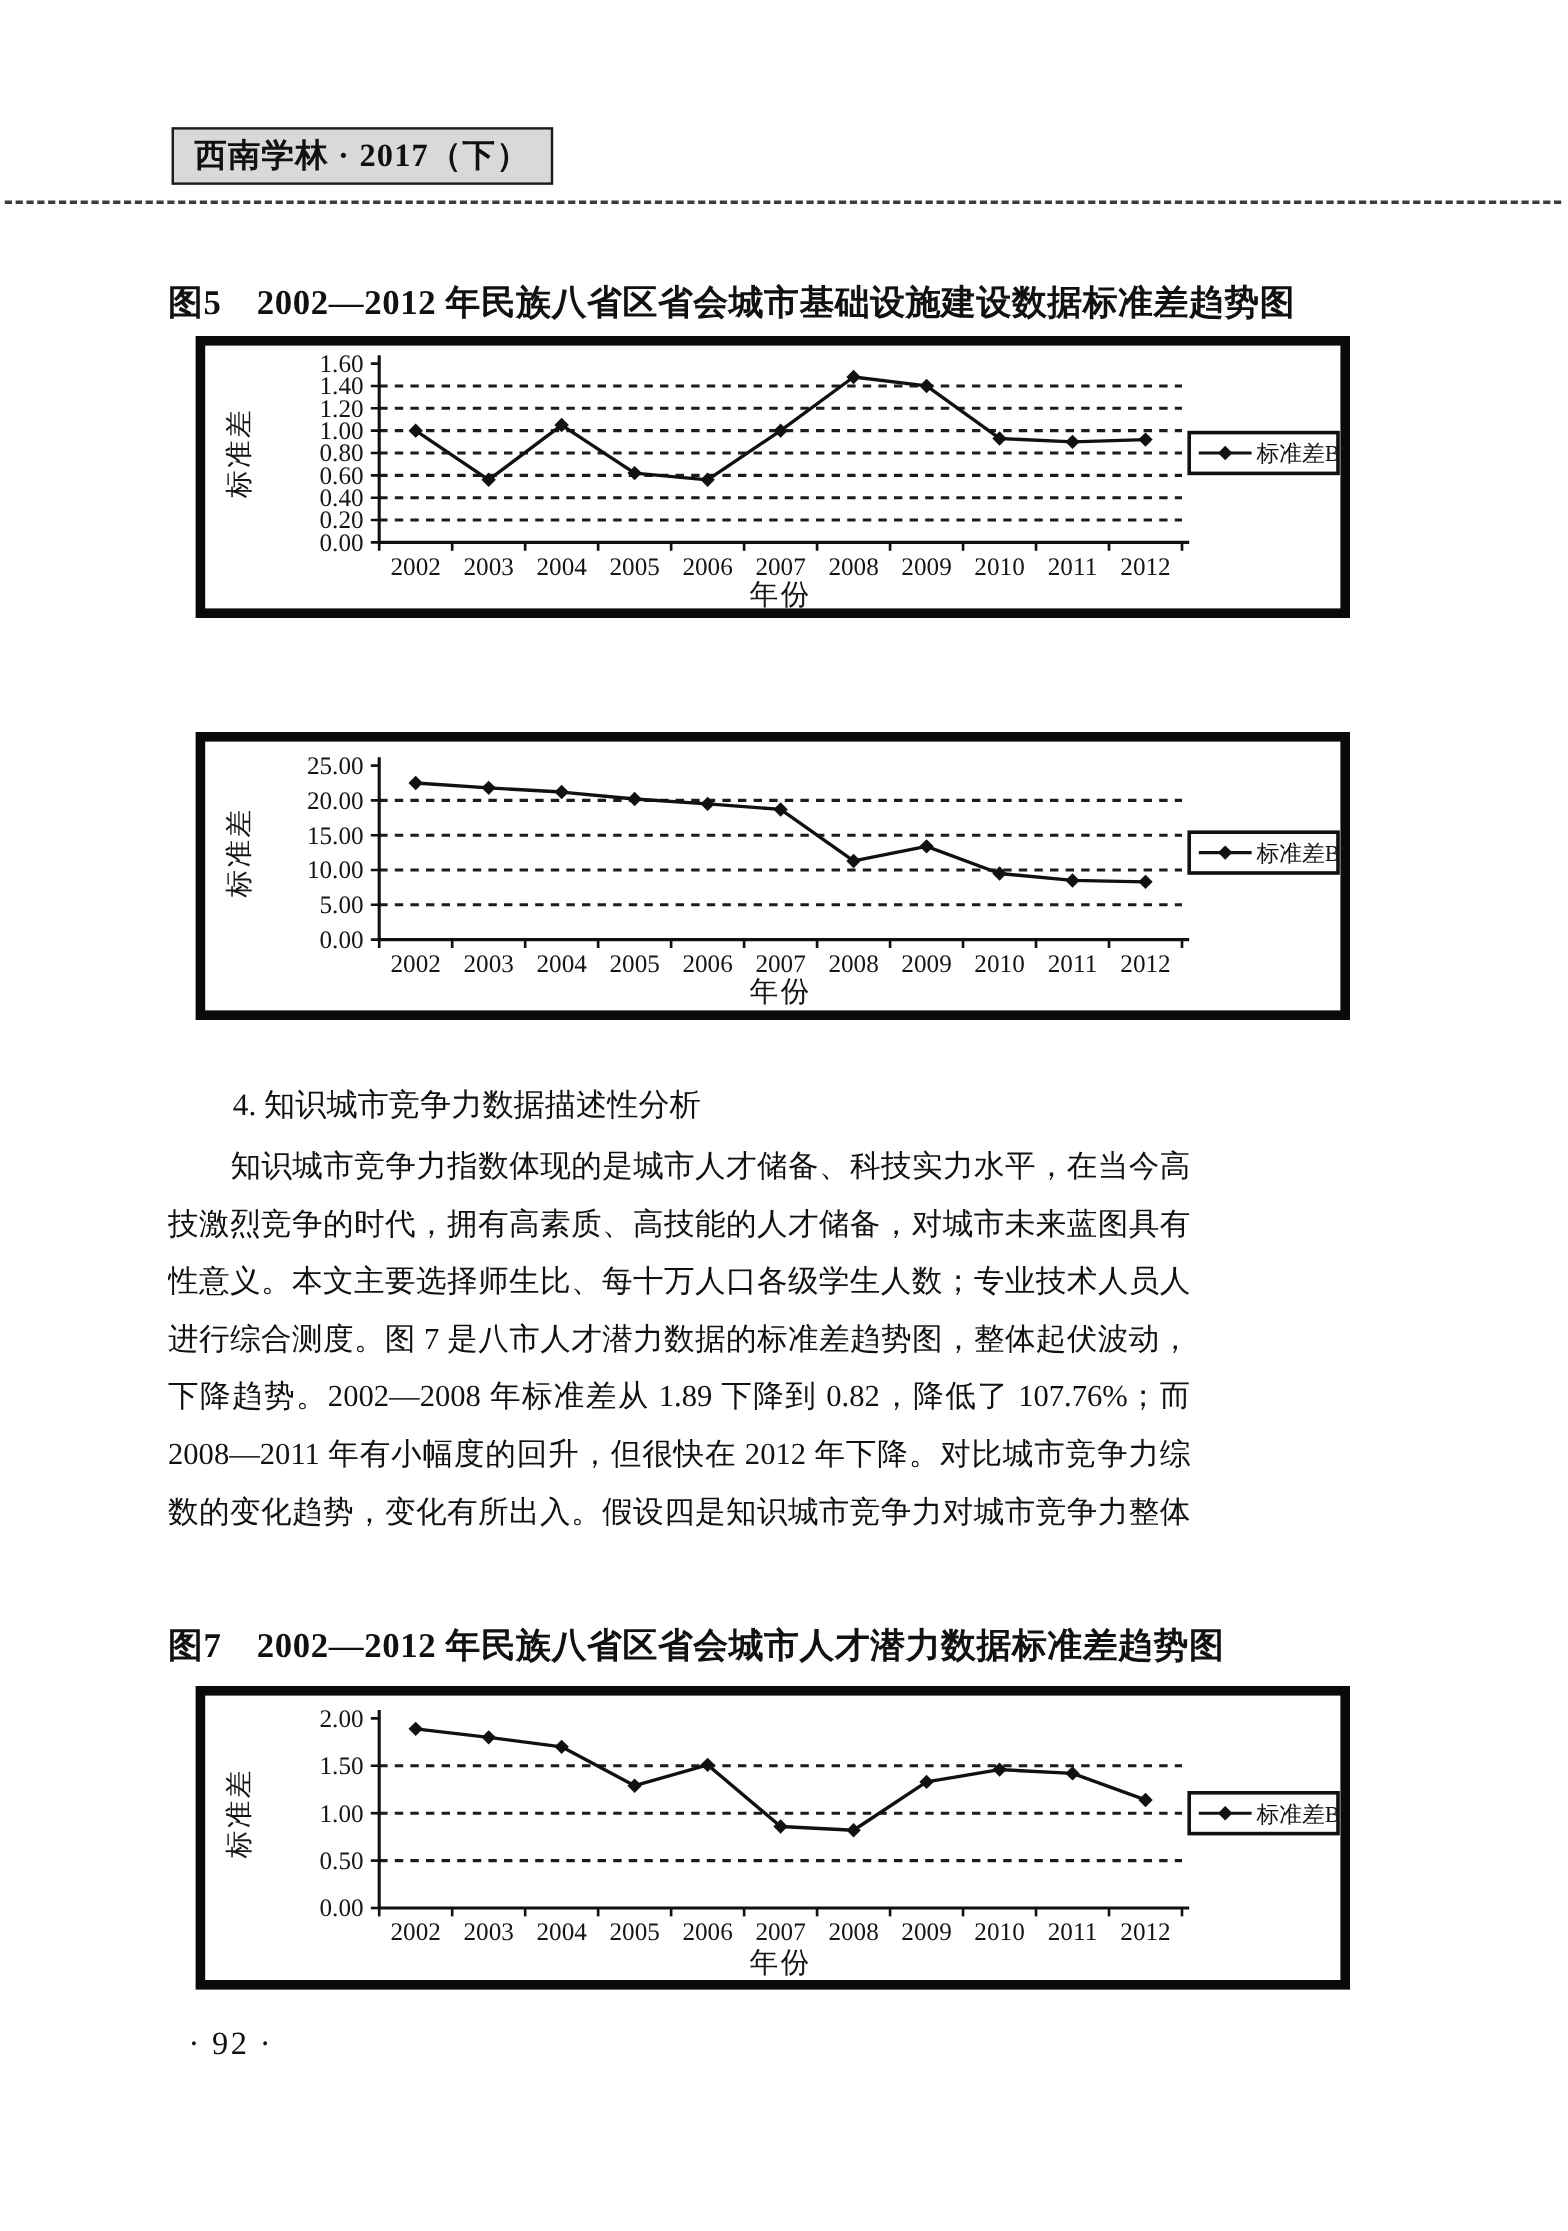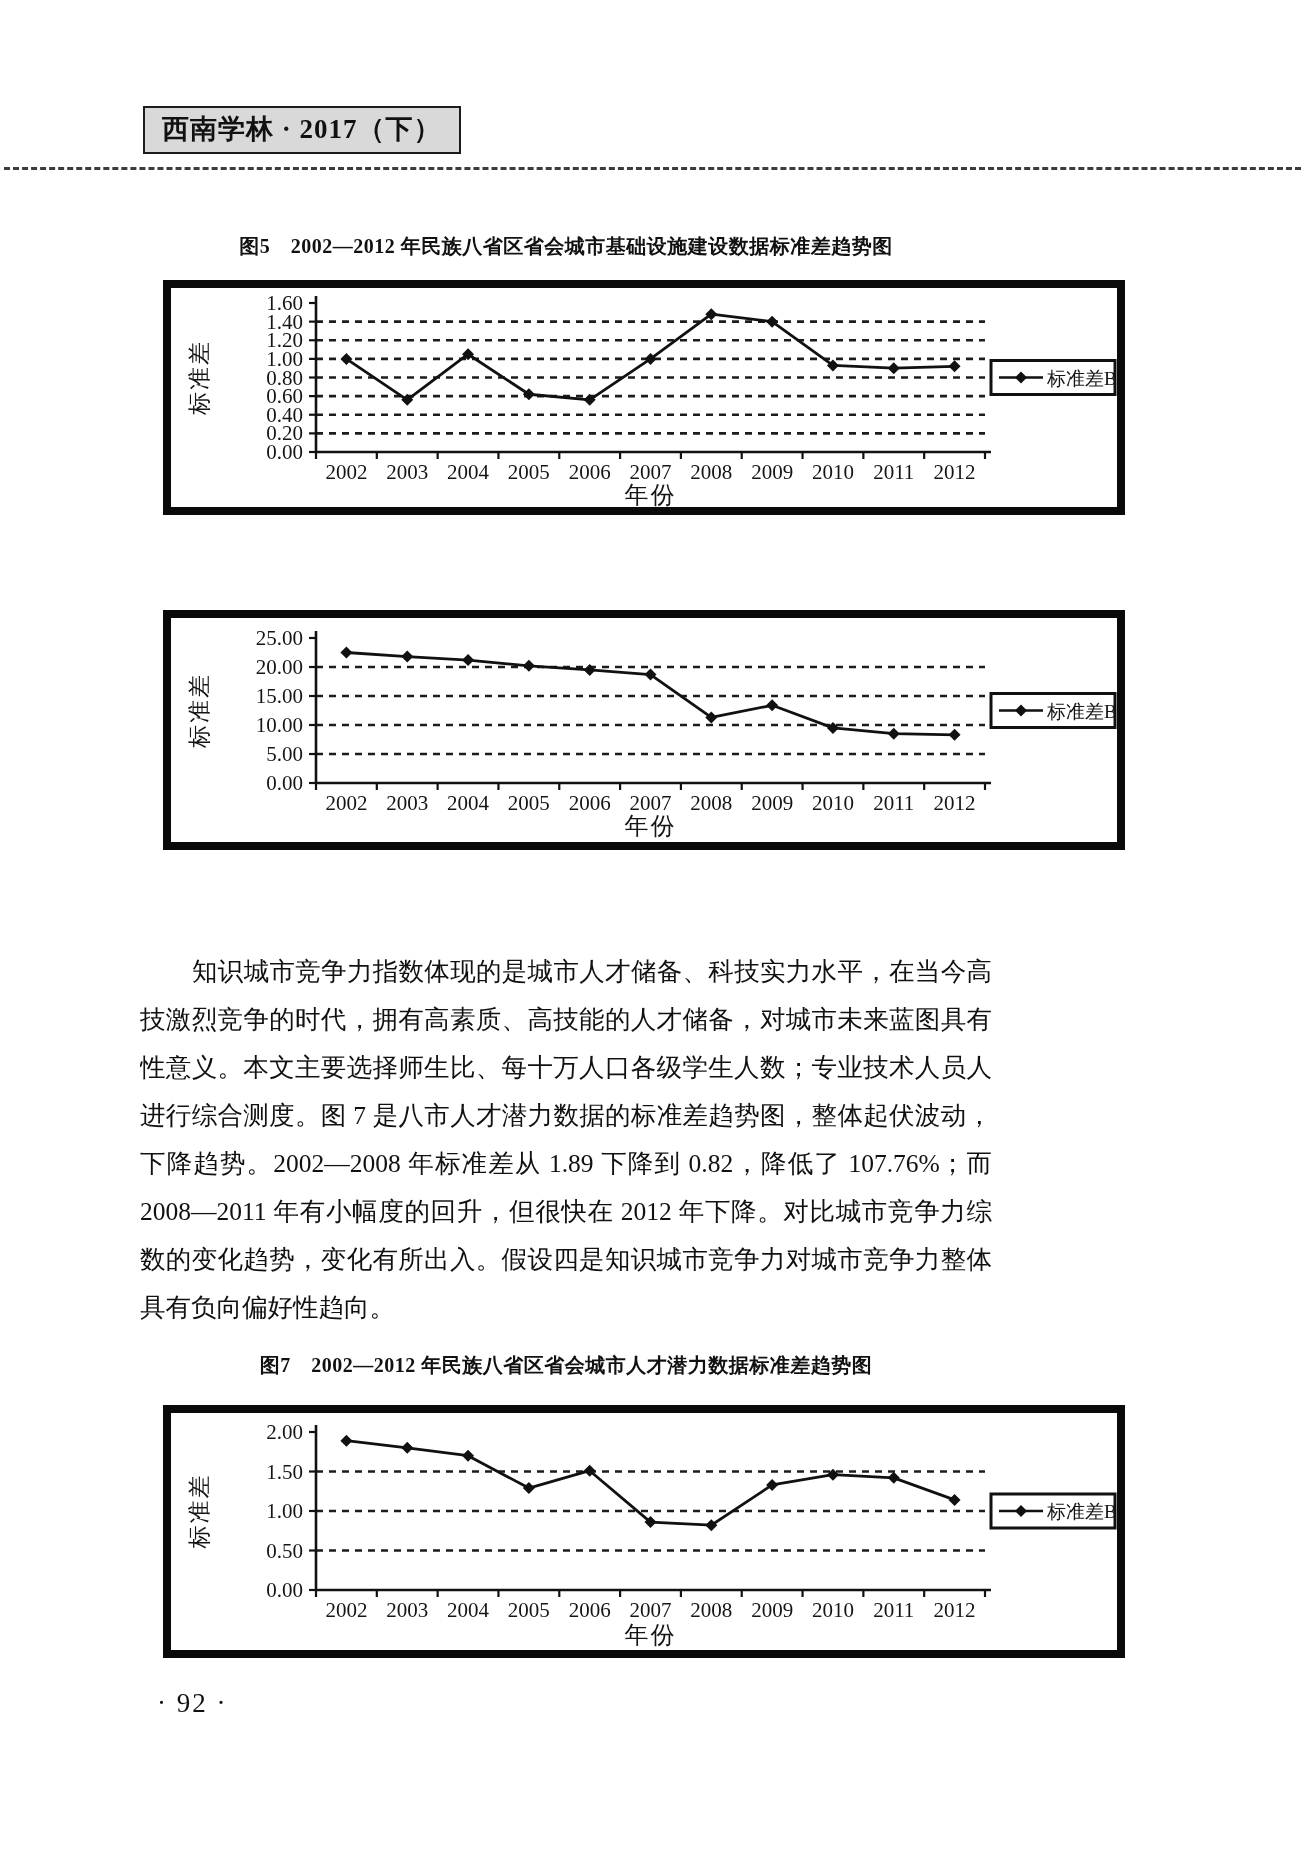--- a/index.html
+++ b/index.html
@@ -2,21 +2,21 @@
 <html><head>
 <meta charset="utf-8">
 <style>
   html,body{margin:0;padding:0;background:#ffffff;}
   .page{position:relative;width:1307px;height:1859px;background:#fff;color:#111;
         font-family:"Liberation Serif","DejaVu Serif",serif;overflow:hidden;}
   .dash-rule{position:absolute;left:4px;right:6px;top:167px;border-top:3px dashed #3c3c3c;}
   .badge{position:absolute;left:143px;top:106px;background:#d9d9d9;border:2px solid #1c1c1c;
          padding:3px 17px 5px 17px;font-size:27px;font-weight:bold;letter-spacing:1px;}
   .fig-caption{position:absolute;left:140px;width:852px;text-align:center;font-weight:bold;
-               font-size:20px;letter-spacing:0.5px;white-space:nowrap;}
+               font-size:29px;letter-spacing:0.5px;white-space:nowrap;}
   .chart-frame{position:absolute;left:163px;width:962px;border:8px solid #0a0a0a;
                background:#fff;box-sizing:border-box;}
   .chart-frame svg{display:block;}
   svg text{fill:#151515;font-family:"Liberation Serif","DejaVu Serif",serif;}
   .heading{position:absolute;left:140px;top:903px;width:852px;font-size:26px;text-indent:54px;}
   .paragraph{position:absolute;left:140px;top:948px;width:852px;font-size:25.5px;}
   .para-line{height:48px;line-height:48px;text-align:justify;text-align-last:justify;
              overflow:hidden;}
   .para-line.first{text-indent:52px;}
   .para-line.last{text-align-last:left;}
@@ -168,30 +168,30 @@
         <path d="M 783.5909090909091 110.86 L 789.5909090909091 116.86 L 783.5909090909091 122.86 L 777.5909090909091 116.86 Z" fill="#111111"></path>
         <text x="36" y="92.5" text-anchor="middle" font-size="23" transform="rotate(-90 36 92.5)" letter-spacing="2">标准差</text>
         <text x="479.5" y="216" text-anchor="middle" font-size="24" letter-spacing="2">年份</text>
         <rect x="820" y="75.5" width="124" height="34" fill="#fff" stroke="#111" stroke-width="3"></rect>
         <line x1="828" y1="92.5" x2="872" y2="92.5" stroke="#111" stroke-width="2.6"></line>
         <path d="M 850 86.5 L 856 92.5 L 850 98.5 L 844 92.5 Z" fill="#111"></path>
         <text x="876" y="99.5" font-size="19">标准差B</text>
       </svg>
     </div>
 
+  <div class="heading">4. 知识城市竞争力数据描述性分析</div>
 
   <div class="paragraph" id="para">
       <div class="para-line first">知识城市竞争力指数体现的是城市人才储备、科技实力水平，在当今高新科</div>
       <div class="para-line">技激烈竞争的时代，拥有高素质、高技能的人才储备，对城市未来蓝图具有战略</div>
       <div class="para-line">性意义。本文主要选择师生比、每十万人口各级学生人数；专业技术人员人数等</div>
       <div class="para-line">进行综合测度。图 7 是八市人才潜力数据的标准差趋势图，整体起伏波动，且有</div>
       <div class="para-line">下降趋势。2002—2008 年标准差从 1.89 下降到 0.82，降低了 107.76%；而</div>
       <div class="para-line">2008—2011 年有小幅度的回升，但很快在 2012 年下降。对比城市竞争力综合指</div>
       <div class="para-line">数的变化趋势，变化有所出入。假设四是知识城市竞争力对城市竞争力整体测算</div>
-      <div class="para-line last">具有负向偏好性趋向。</div>
     </div>
 
   <div class="fig-caption" style="top:1352px">图7　2002—2012 年民族八省区省会城市人才潜力数据标准差趋势图</div>
   <div class="chart-frame" style="top:1405px;height:253px">
       <svg viewBox="0 0 946 237" width="100%" height="100%">
         <g stroke="#1c1c1c" stroke-width="2.6" stroke-dasharray="7 6">
           <line x1="145" y1="137.5" x2="814" y2="137.5"></line>
           <line x1="145" y1="98" x2="814" y2="98"></line>
           <line x1="145" y1="58.5" x2="814" y2="58.5"></line>
         </g>

